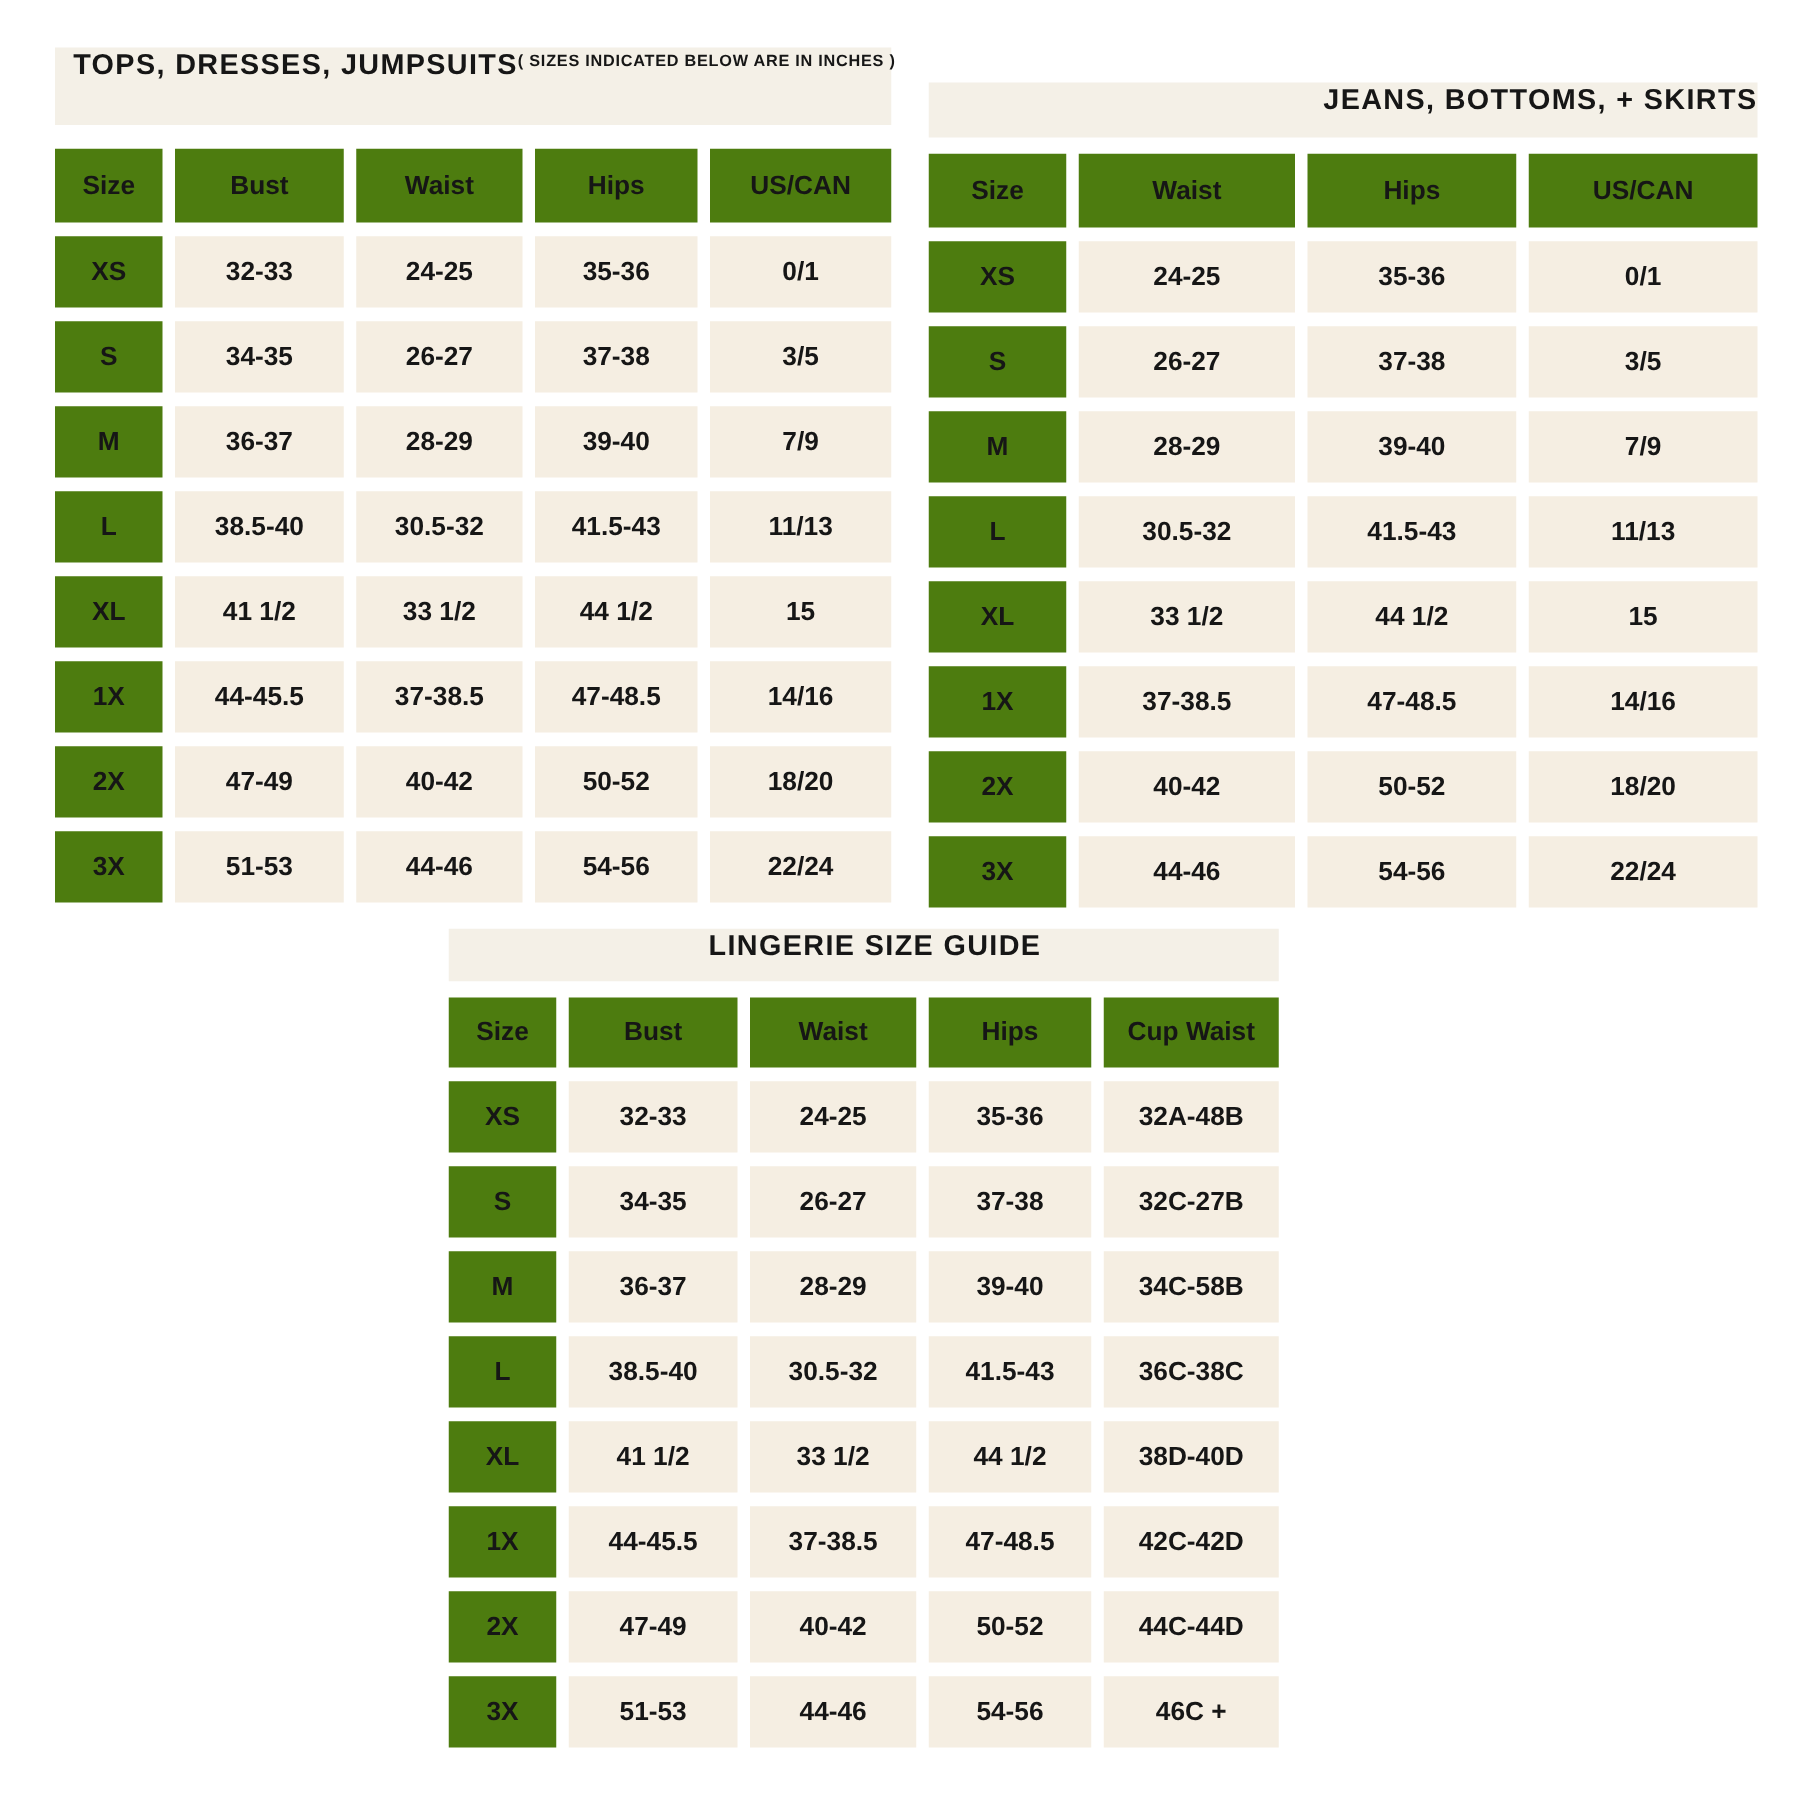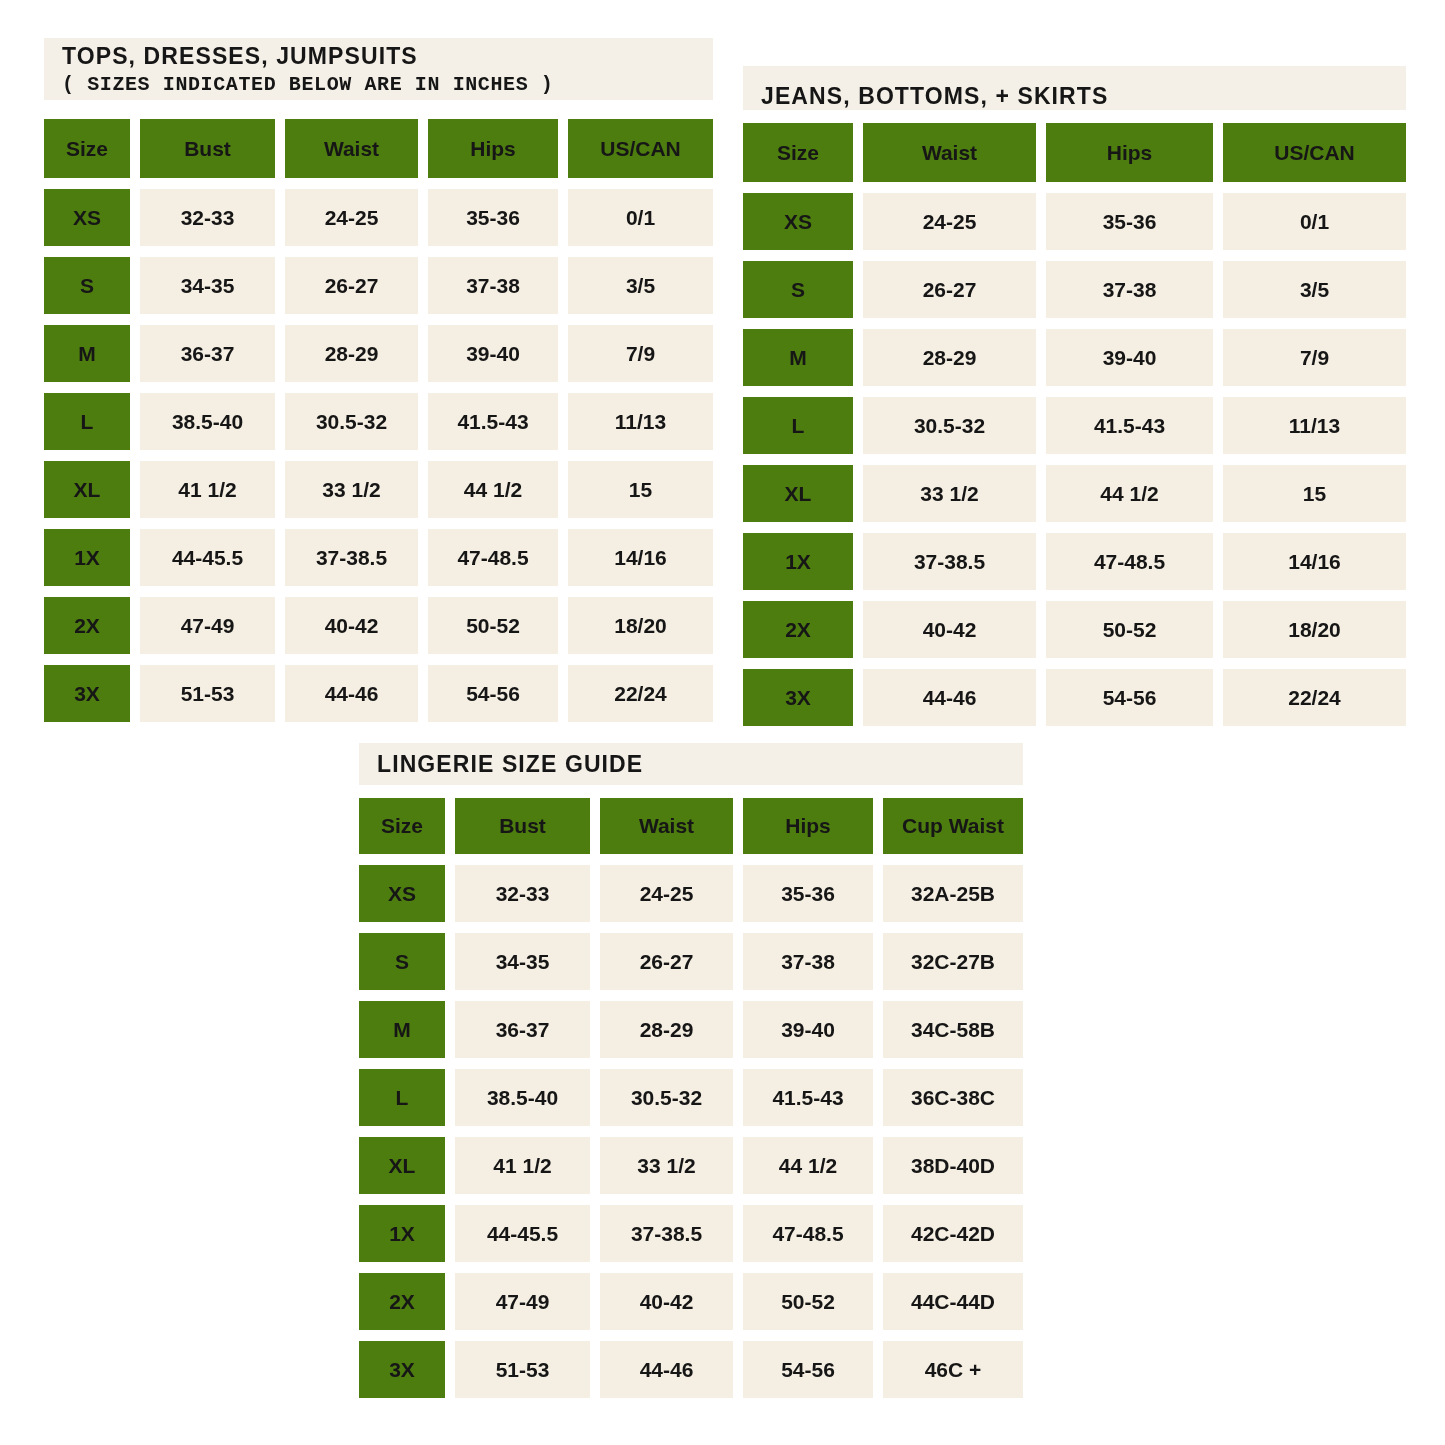--- a/index.html
+++ b/index.html
@@ -15,34 +15,34 @@
     background: #ffffff;
     overflow: hidden;
   }
   .table-block { position: absolute; }
   #tops     { left: 44px;  top: 38px;  width: 669px; }
   #jeans    { left: 743px; top: 66px;  width: 663px; }
   #lingerie { left: 359px; top: 743px; width: 664px; }
 
   .title-bar {
     background: #F4F0E7;
-    display: flex; flex-direction: column; justify-content: center;
+    display: flex; flex-direction: row; justify-content: center;
     padding-left: 18px;
   }
   #tops .title-bar     { height: 62px; }
   #jeans .title-bar    { height: 44px; justify-content: flex-end; }
   #lingerie .title-bar { height: 42px; }
 
   .title {
     font-size: 23px; font-weight: 800;
     letter-spacing: 1.1px; white-space: nowrap;
   }
   .subtitle {
-    font-size: 20px; font-weight: 800;
-    letter-spacing: 0.6px; margin-top: 3px; white-space: nowrap; font-family: Liberation Mono, monospace;
+    font-size: 13px; font-weight: 800;
+    letter-spacing: 0.6px; margin-top: 3px; white-space: nowrap;
   }
 
   .grid { display: grid; column-gap: 10px; row-gap: 11px; }
   #tops .grid {
     margin-top: 19px;
     grid-template-columns: 86px 135px 133px 130px 145px;
     grid-template-rows: 59px repeat(8, 57px);
   }
   #jeans .grid {
     margin-top: 13px;
@@ -173,21 +173,21 @@
     <div class="grid">
         <div class="cell head">Size</div>
         <div class="cell head">Bust</div>
         <div class="cell head">Waist</div>
         <div class="cell head">Hips</div>
         <div class="cell head">Cup Waist</div>
         <div class="cell size">XS</div>
         <div class="cell data">32-33</div>
         <div class="cell data">24-25</div>
         <div class="cell data">35-36</div>
-        <div class="cell data">32A-25B</div>
+        <div class="cell data">32A-48B</div>
         <div class="cell size">S</div>
         <div class="cell data">34-35</div>
         <div class="cell data">26-27</div>
         <div class="cell data">37-38</div>
         <div class="cell data">32C-27B</div>
         <div class="cell size">M</div>
         <div class="cell data">36-37</div>
         <div class="cell data">28-29</div>
         <div class="cell data">39-40</div>
         <div class="cell data">34C-58B</div>

